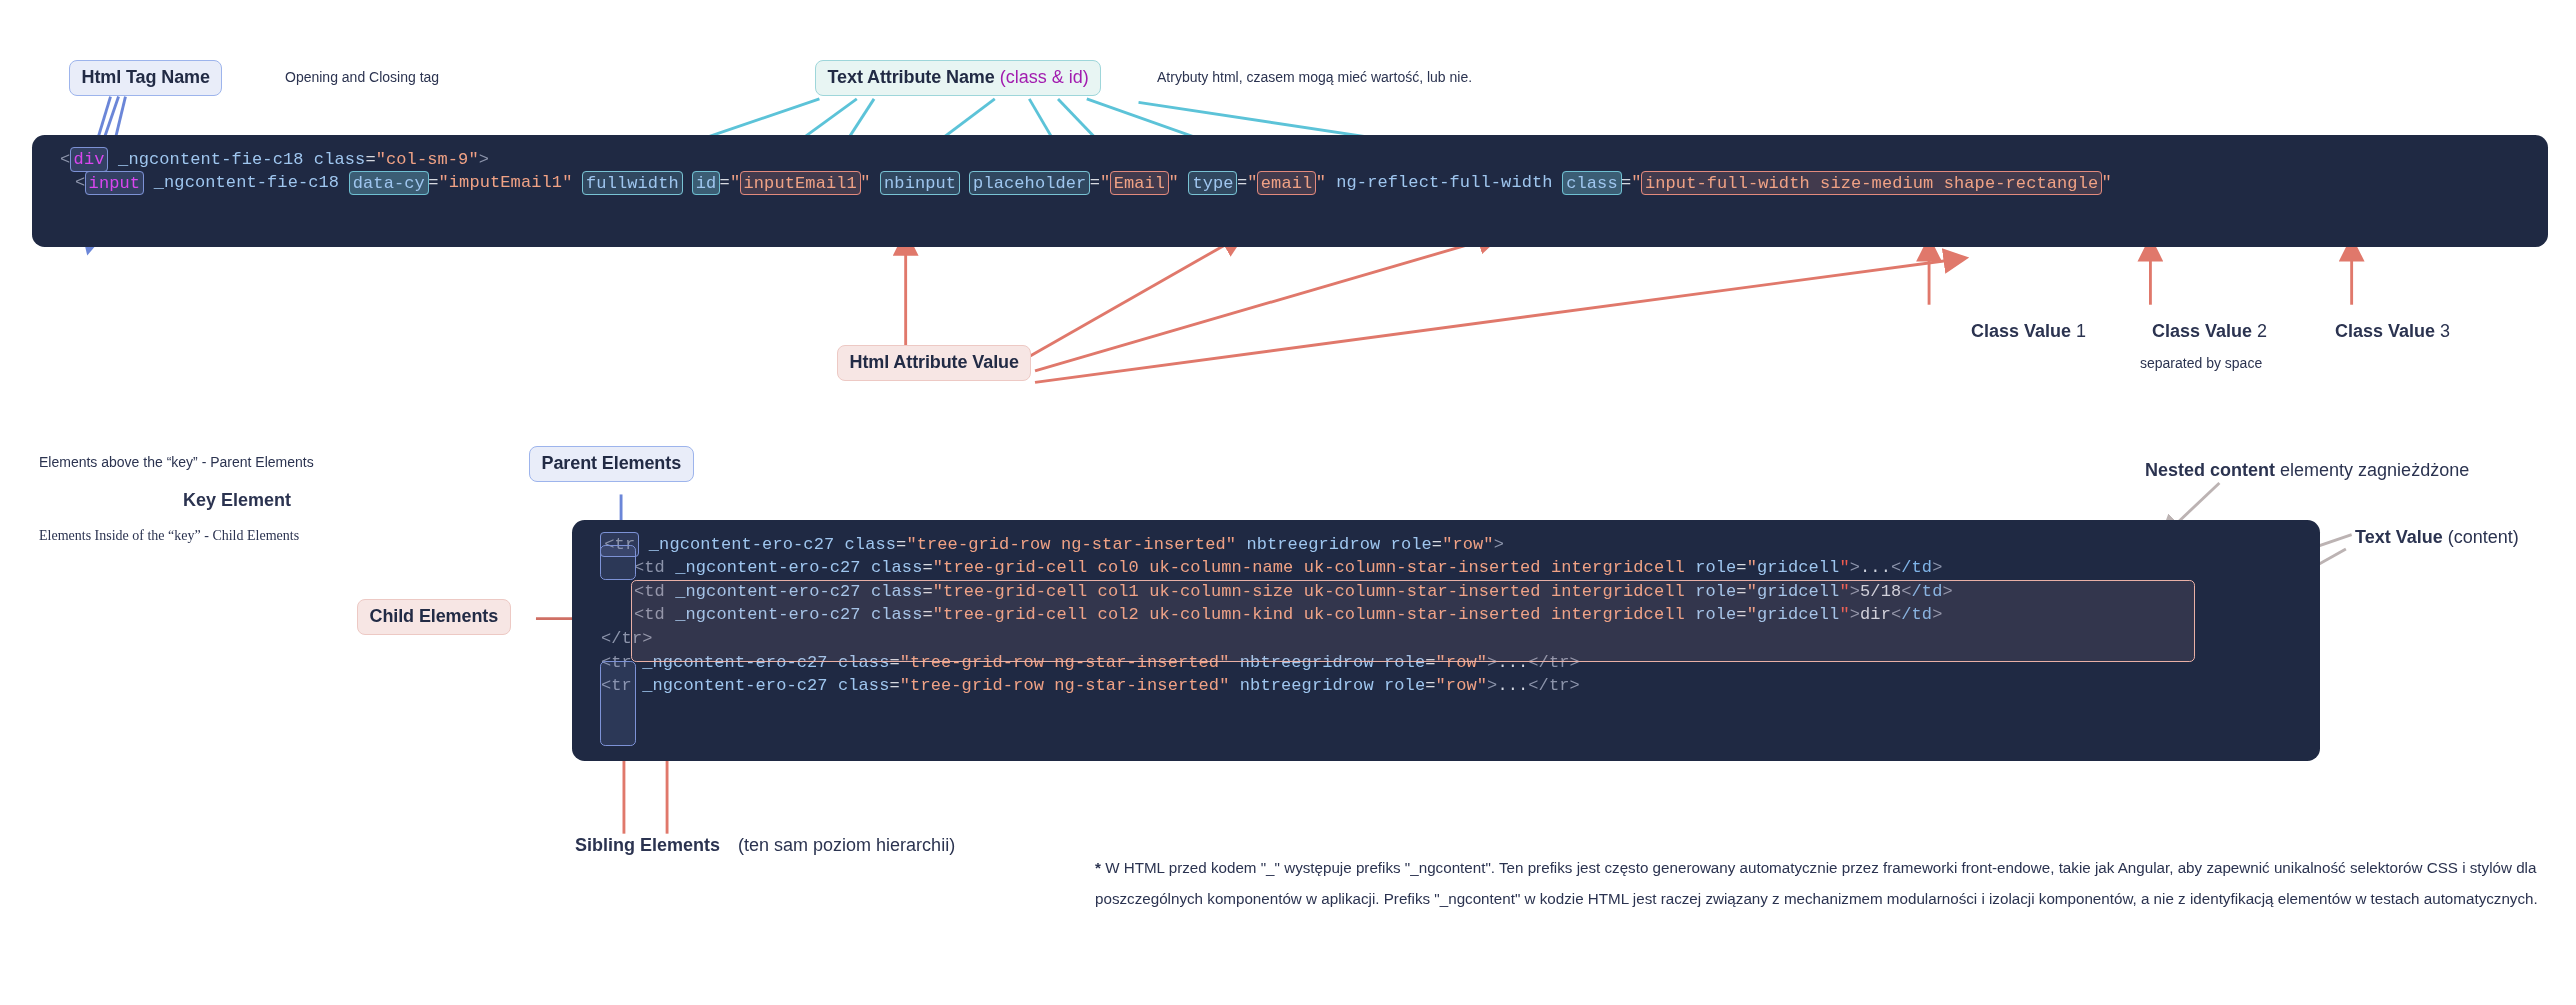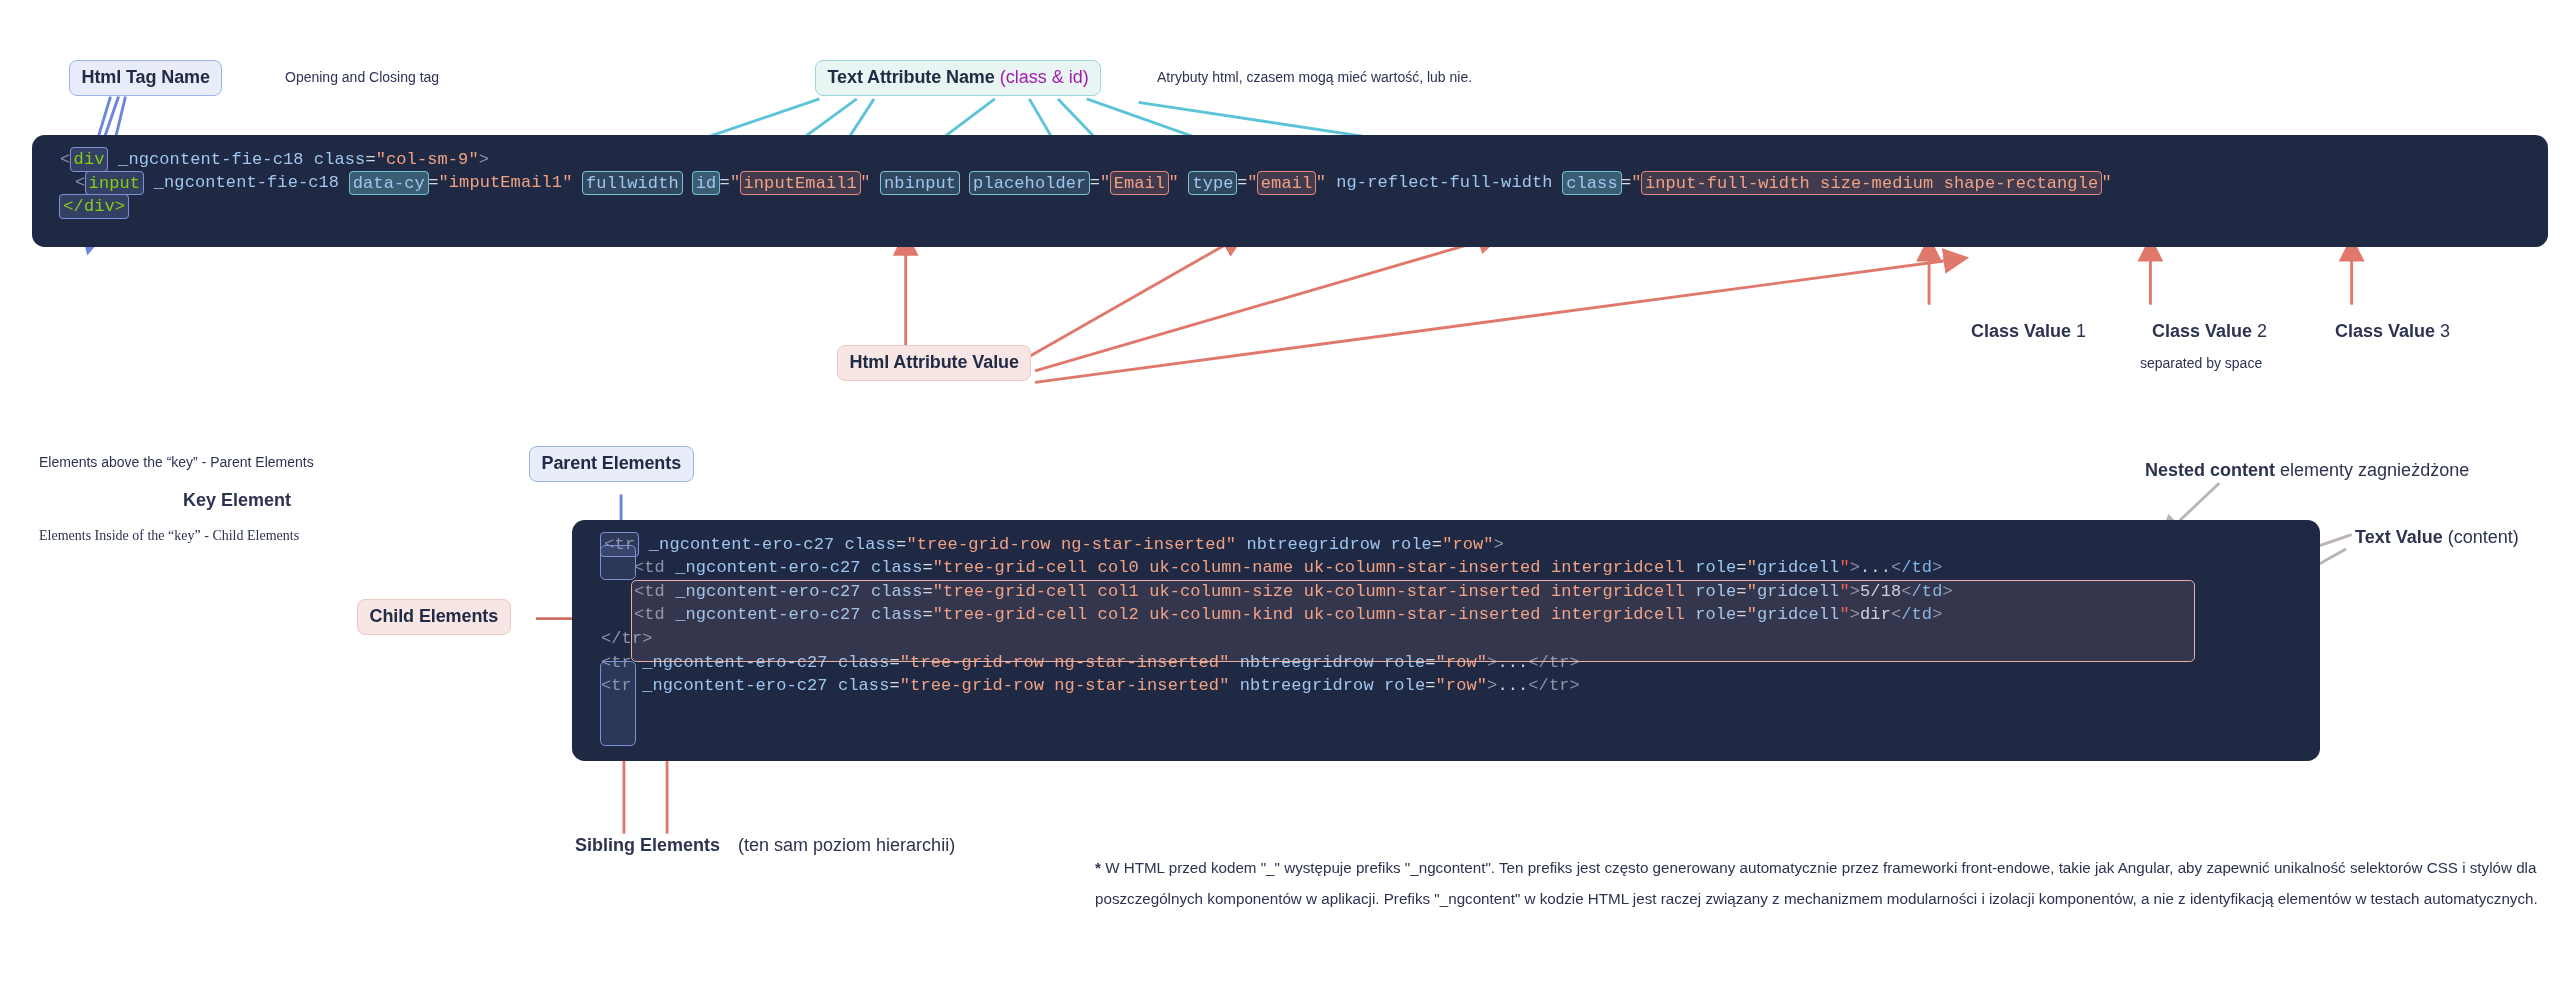--- a/index.html
+++ b/index.html
@@ -59,21 +59,21 @@
     letter-spacing: 0.1px;
     color: #9fc6ef;
     z-index: 10;
     padding: 12.6px 0 12.6px 0;
     overflow: visible;
   }
   .code-line { white-space: pre; position: relative; height: 23.6px; }
 
   
   .t-punc   { color: #8c94ab; }
-  .t-tag    { color: #84cc16; }
+  .t-tag    { color: #d946ef; }
   .t-attr   { color: #9fc6ef; }
   .t-eq     { color: #d6d9e0; }
   .t-quote  { color: #f09f84; }
   .t-val    { color: #f0a285; }
   .t-txt    { color: #cfd4e0; }
   .t-red    { color: #f05a4f; }
 
   
   .hl {
     border-radius: 4px;
@@ -194,21 +194,20 @@
     <span class="bold">Text Attribute Name</span>
     <span class="light">(class &amp; id)</span>
   </div>
   <div class="freetext reg" style="left:1157px; top:69px;">Atrybuty html, czasem mogą mieć wartość, lub nie.</div>
 
   <div class="code-panel" style="left:32px; top:135px; width:2516px; height:112px;">
     <div class="code-line" style="padding-left:28px;"><span class="t-punc">&lt;</span><span class="t-tag hl hl-tag">div</span><span class="t-attr"> _ngcontent-fie-c18 </span><span class="t-attr">class</span><span class="t-eq">=</span><span class="t-quote">"</span><span class="t-val">col-sm-9</span><span class="t-quote">"</span><span class="t-punc">&gt;</span></div>
 
     <div class="code-line" style="padding-left:43px;"><span class="t-punc">&lt;</span><span class="t-tag hl hl-tag">input</span><span class="t-attr"> _ngcontent-fie-c18 </span><span class="t-attr hl hl-attr-s">data-cy</span><span class="t-eq">=</span><span class="t-quote">"</span><span class="t-val">imputEmail1</span><span class="t-quote">"</span><span> </span><span class="t-attr hl hl-attr">fullwidth</span><span> </span><span class="t-attr hl hl-attr-s">id</span><span class="t-eq">=</span><span class="t-quote">"</span><span class="t-val hl hl-val">inputEmail1</span><span class="t-quote">"</span><span> </span><span class="t-attr hl hl-attr">nbinput</span><span> </span><span class="t-attr hl hl-attr">placeholder</span><span class="t-eq">=</span><span class="t-quote">"</span><span class="t-val hl hl-val">Email</span><span class="t-quote">"</span><span> </span><span class="t-attr hl hl-attr">type</span><span class="t-eq">=</span><span class="t-quote">"</span><span class="t-val hl hl-val">email</span><span class="t-quote">"</span><span> </span><span class="t-attr">ng-reflect-full-width</span><span> </span><span class="t-attr hl hl-attr-s">class</span><span class="t-eq">=</span><span class="t-quote">"</span><span class="t-val hl hl-val"><span>input-full-width</span> <span>size-medium</span> <span>shape-rectangle</span></span><span class="t-quote">"</span></div>
 
-    <div class="code-line" style="padding-left:28px;"><span class="t-tag hl hl-tag">&lt;/div&gt;</span></div>
   </div>
 
   <div class="pill pill-red" style="left:837px; top:345px;">
     <span class="bold">Html Attribute Value</span>
   </div>
 
   <div class="freetext mixed bold" style="left:1971px; top:321px;"><b>Class Value</b><span class="l" style="font-weight:400;"> </span><span class="l" style="font-weight:400;">1</span></div>
   <div class="freetext mixed bold" style="left:2152px; top:321px;"><b>Class Value</b><span class="l" style="font-weight:400;"> </span><span class="l" style="font-weight:400;">2</span></div>
   <div class="freetext mixed bold" style="left:2335px; top:321px;"><b>Class Value</b><span class="l" style="font-weight:400;"> </span><span class="l" style="font-weight:400;">3</span></div>
   <div class="freetext reg" style="left:2140px; top:355px;">separated by space</div>

